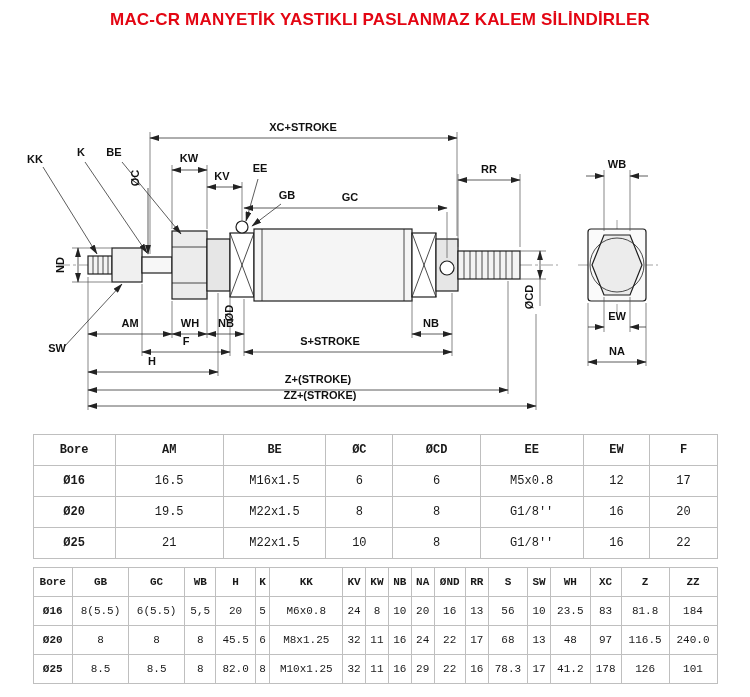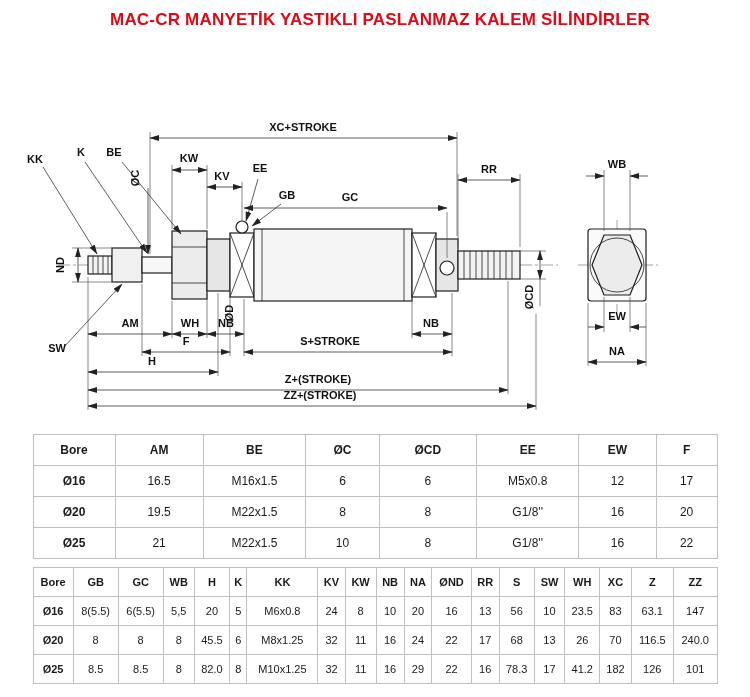--- a/index.html
+++ b/index.html
@@ -6,21 +6,21 @@
   body{width:750px;font-family:"Liberation Sans",sans-serif;color:#1a1a1a;}
   .title{height:40px;display:flex;align-items:center;justify-content:center;
          font-size:17px;font-weight:bold;color:#e30613;letter-spacing:.2px;padding-left:10px;}
   svg{display:block;}
   .part{stroke:#1e1e1e;stroke-width:1.2;}
   .thin{stroke:#1e1e1e;stroke-width:.8;fill:none;}
   .cl{stroke:#8a8a8a;stroke-width:.8;stroke-dasharray:12 3 3 3;fill:none;}
   .ext{stroke:#555;stroke-width:.7;fill:none;}
   .dim{stroke:#333;stroke-width:.8;fill:none;}
   .lbl{font:bold 11px "Liberation Sans",sans-serif;fill:#101010;text-anchor:middle;}
-  .tables{width:685px;margin:14px auto 4px;}
+  .tables{width:685px;margin:14px auto 4px;font-family:Liberation Mono, monospace;}
   table{border-collapse:collapse;width:100%;margin-bottom:8px;}
   th,td{border:1px solid #bfbfbf;text-align:center;vertical-align:middle;color:#1a1a1a;background:#fff;}
   th{font-weight:700;}
   td:first-child{font-weight:700;}
   #table1 th,#table1 td{font-size:12px;padding:8px 4px;}
   #table2 th,#table2 td{font-size:11px;padding:8px 2px;}
   #table1 th:nth-child(1){width:12%;}
   #table1 th:nth-child(3),#table1 th:nth-child(6){width:15%;}
 </style>
 </head>
@@ -282,60 +282,60 @@
           <td>24</td>
           <td>8</td>
           <td>10</td>
           <td>20</td>
           <td>16</td>
           <td>13</td>
           <td>56</td>
           <td>10</td>
           <td>23.5</td>
           <td>83</td>
-          <td>63.1</td>
-          <td>147</td>
+          <td>81.8</td>
+          <td>184</td>
         </tr>
         <tr>
           <td>Ø20</td>
           <td>8</td>
           <td>8</td>
           <td>8</td>
           <td>45.5</td>
           <td>6</td>
           <td>M8x1.25</td>
           <td>32</td>
           <td>11</td>
           <td>16</td>
           <td>24</td>
           <td>22</td>
           <td>17</td>
           <td>68</td>
           <td>13</td>
-          <td>26</td>
-          <td>70</td>
+          <td>48</td>
+          <td>97</td>
           <td>116.5</td>
           <td>240.0</td>
         </tr>
         <tr>
           <td>Ø25</td>
           <td>8.5</td>
           <td>8.5</td>
           <td>8</td>
           <td>82.0</td>
           <td>8</td>
           <td>M10x1.25</td>
           <td>32</td>
           <td>11</td>
           <td>16</td>
           <td>29</td>
           <td>22</td>
           <td>16</td>
           <td>78.3</td>
           <td>17</td>
           <td>41.2</td>
-          <td>182</td>
+          <td>178</td>
           <td>126</td>
           <td>101</td>
         </tr>
       </tbody>
     </table>
 </div>
 
 </body></html>

